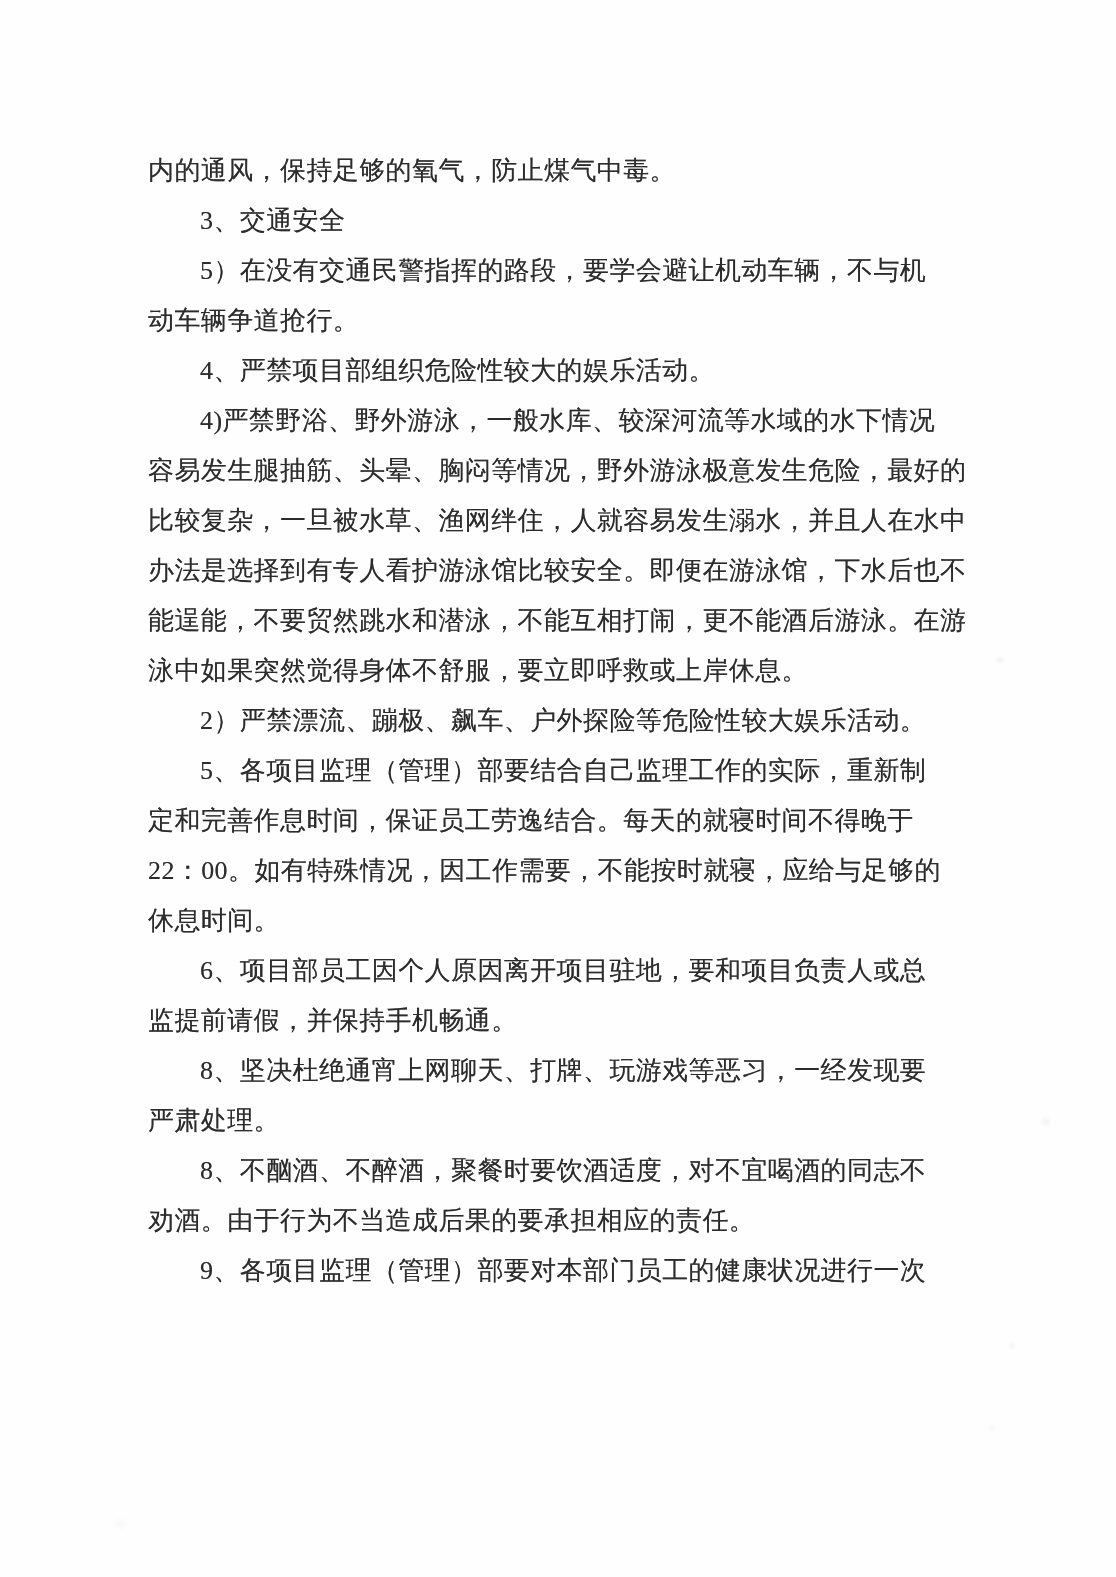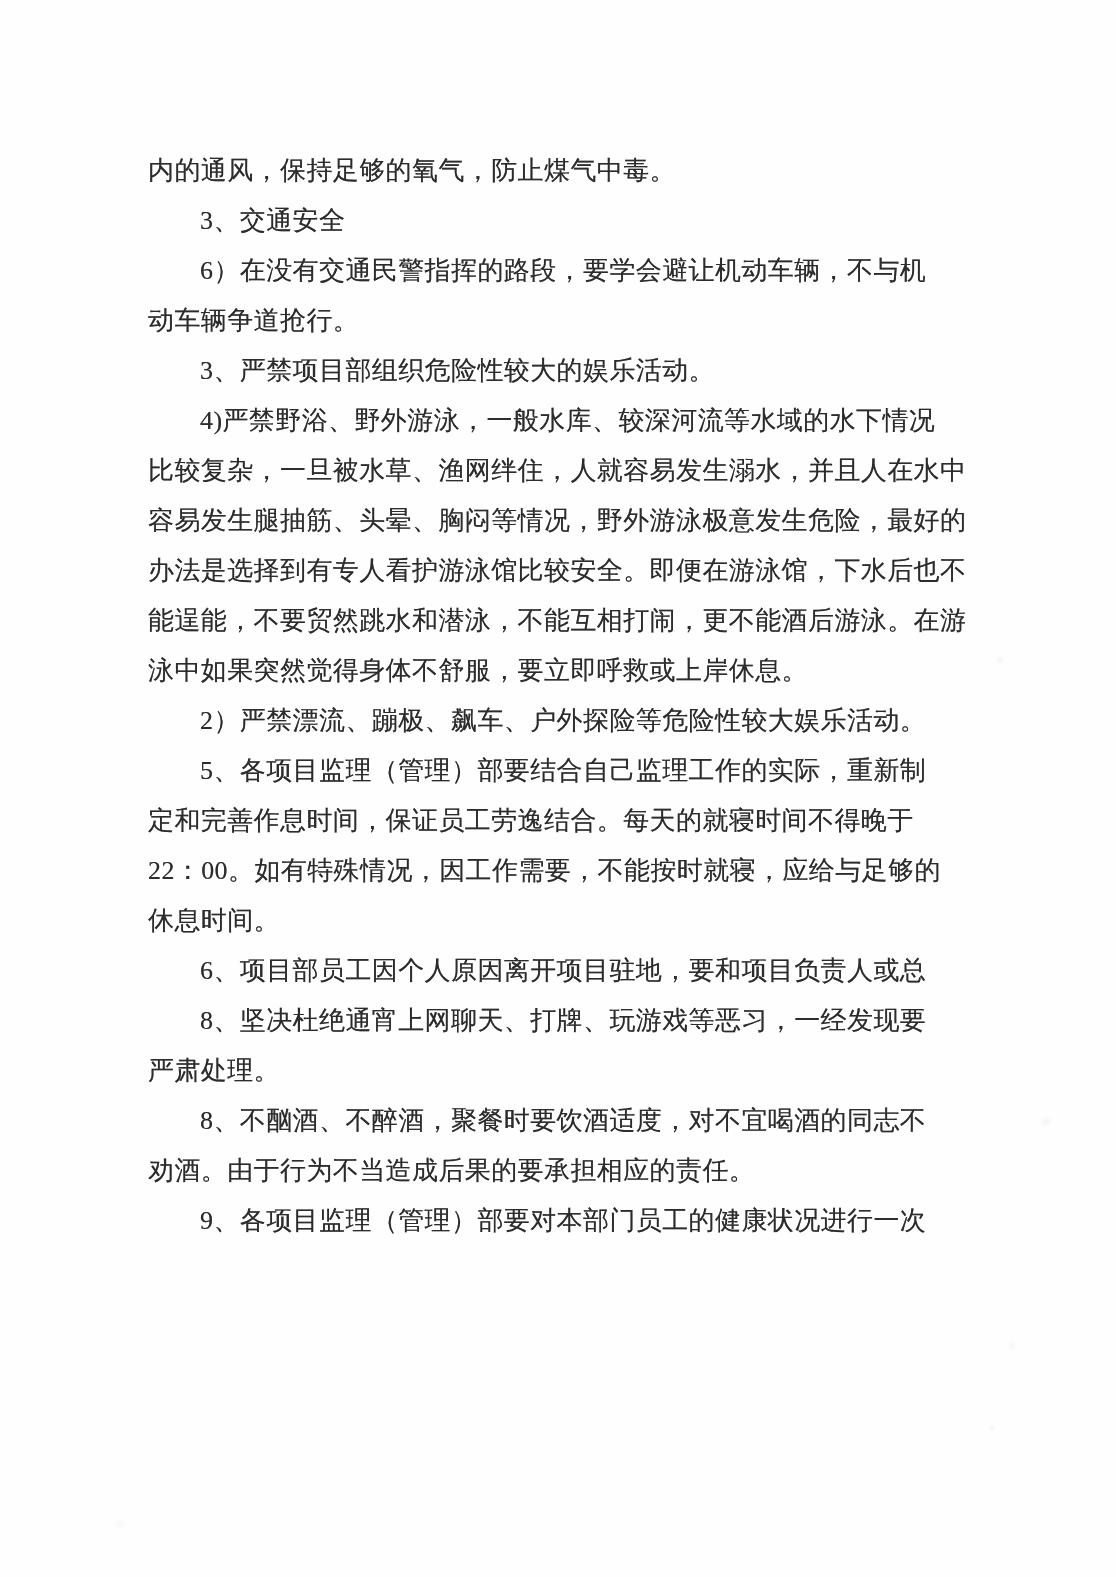--- a/index.html
+++ b/index.html
@@ -41,34 +41,35 @@
     text-indent: 2em;
   }
 </style>
 </head>
 <body>
 
 <div class="page" style="background-color: rgb(254, 254, 254);">
   <div class="text-block" id="text-block" style="color: rgb(44, 44, 44);">
       <div class="line">内的通风，保持足够的氧气，防止煤气中毒。</div>
       <div class="line indent">3、交通安全</div>
-      <div class="line indent">6）在没有交通民警指挥的路段，要学会避让机动车辆，不与机</div>
+      <div class="line indent">5）在没有交通民警指挥的路段，要学会避让机动车辆，不与机</div>
       <div class="line">动车辆争道抢行。</div>
-      <div class="line indent">3、严禁项目部组织危险性较大的娱乐活动。</div>
+      <div class="line indent">4、严禁项目部组织危险性较大的娱乐活动。</div>
       <div class="line indent">4)严禁野浴、野外游泳，一般水库、较深河流等水域的水下情况</div>
+      <div class="line">容易发生腿抽筋、头晕、胸闷等情况，野外游泳极意发生危险，最好的</div>
       <div class="line">比较复杂，一旦被水草、渔网绊住，人就容易发生溺水，并且人在水中</div>
-      <div class="line">容易发生腿抽筋、头晕、胸闷等情况，野外游泳极意发生危险，最好的</div>
       <div class="line">办法是选择到有专人看护游泳馆比较安全。即便在游泳馆，下水后也不</div>
       <div class="line">能逞能，不要贸然跳水和潜泳，不能互相打闹，更不能酒后游泳。在游</div>
       <div class="line">泳中如果突然觉得身体不舒服，要立即呼救或上岸休息。</div>
       <div class="line indent">2）严禁漂流、蹦极、飙车、户外探险等危险性较大娱乐活动。</div>
       <div class="line indent">5、各项目监理（管理）部要结合自己监理工作的实际，重新制</div>
       <div class="line">定和完善作息时间，保证员工劳逸结合。每天的就寝时间不得晚于</div>
       <div class="line">22：00。如有特殊情况，因工作需要，不能按时就寝，应给与足够的</div>
       <div class="line">休息时间。</div>
       <div class="line indent">6、项目部员工因个人原因离开项目驻地，要和项目负责人或总</div>
+      <div class="line">监提前请假，并保持手机畅通。</div>
       <div class="line indent">8、坚决杜绝通宵上网聊天、打牌、玩游戏等恶习，一经发现要</div>
       <div class="line">严肃处理。</div>
       <div class="line indent">8、不酗酒、不醉酒，聚餐时要饮酒适度，对不宜喝酒的同志不</div>
       <div class="line">劝酒。由于行为不当造成后果的要承担相应的责任。</div>
       <div class="line indent">9、各项目监理（管理）部要对本部门员工的健康状况进行一次</div>
     </div>
 </div>
 
 </body></html>

